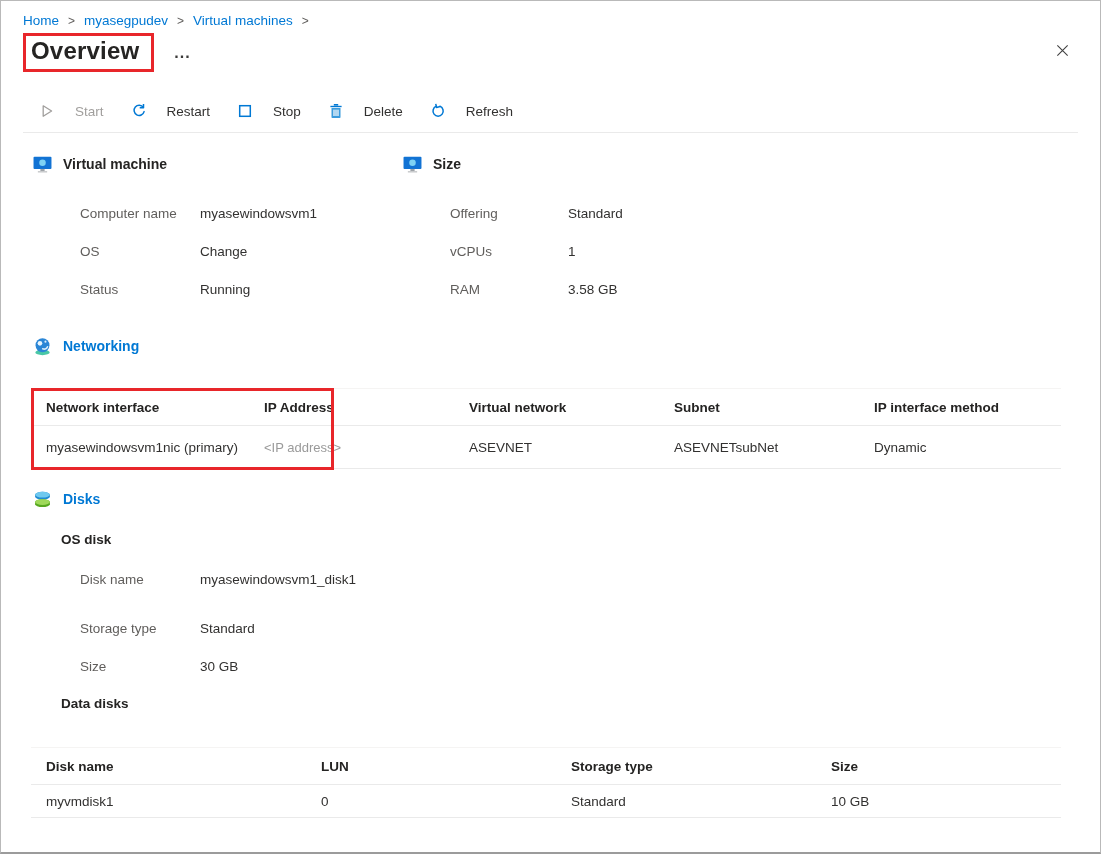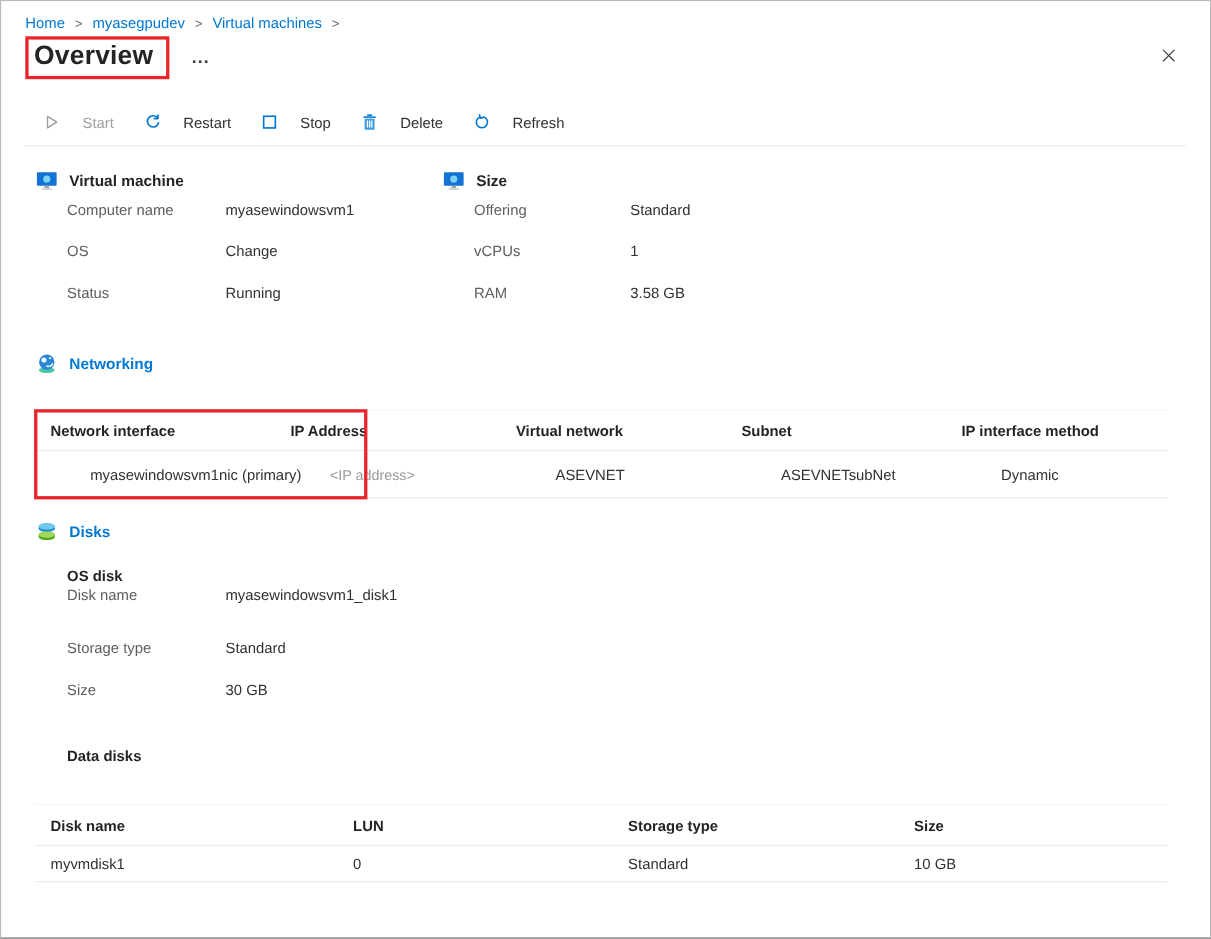--- a/index.html
+++ b/index.html
@@ -31,39 +31,39 @@
 
   
   .sections { display:flex; margin-top:20px; }
   .col-left { width:370px; flex:none; }
   .col-right { flex:1; }
   .sec-header { display:flex; align-items:center; gap:11px; margin-left:10px; height:22px; }
   .sec-header .sicon { display:inline-flex; line-height:0; }
   .sec-title { font-size:14px; font-weight:700; color:#252423; }
   .sec-title-link { font-size:14px; font-weight:700; color:var(--link-blue,#0078d4); text-decoration:none; cursor:pointer; }
   .fields { margin-top:8px; }
-  .field { display:flex; align-items:flex-start; height:38px; margin-left:38px; font-size:13.5px;gap:24px; }
+  .field { display:flex; align-items:flex-end; height:38px; margin-left:57px; font-size:13.5px; }
   .flabel { width:120px; flex:none; color:var(--text-gray,#605e5c); }
   .col-right .flabel { width:118px; }
   .fvalue { color:#323130; }
   .change-link { color:var(--link-blue,#0078d4); text-decoration:none; cursor:pointer; }
 
   
-  .solo-header { margin-top:22px; }
+  .solo-header { margin-top:38px; }
   .disks-header { margin-top:19px; }
 
   
   .table { position:relative; margin-left:8px; width:calc(100% - 25px); font-size:13.5px; }
   .table .thead { display:grid; align-items:center; font-weight:700; color:#252423; border-bottom:1px solid var(--divider,#eaeaea); }
   .table .trow { display:grid; align-items:center; color:#323130; border-bottom:1px solid var(--divider,#eaeaea); }
   .table .cell { padding-left:15px; white-space:nowrap; overflow:hidden; }
   .net-table { margin-top:31px; border-top:1px solid #f5f4f3; }
   .net-table .thead, .net-table .trow { grid-template-columns:218px 205px 205px 200px 1fr; }
   .net-table .thead { height:37px; }
-  .net-table .trow { height:43px;padding-left:36px; }
+  .net-table .trow { height:43px; }
   .placeholder { color:var(--text-placeholder,#9a9a9a); font-size:13px; }
   .red-overlay { position:absolute; left:0; top:-1px; height:82px; width:303px; border:3px solid var(--highlight-red,#e8262a); pointer-events:none; }
 
   .sub-heading { margin:22px 0 0 38px; font-size:13.5px; font-weight:700; color:#252423; }
   .os-fields { margin-top:2px; }
   .gap-lg { margin-top:11px; }
 
   .data-table { margin-top:36px; border-top:1px solid #f5f4f3; }
   .data-table .thead, .data-table .trow { grid-template-columns:275px 250px 260px 1fr; }
   .data-table .thead { height:37px; }

